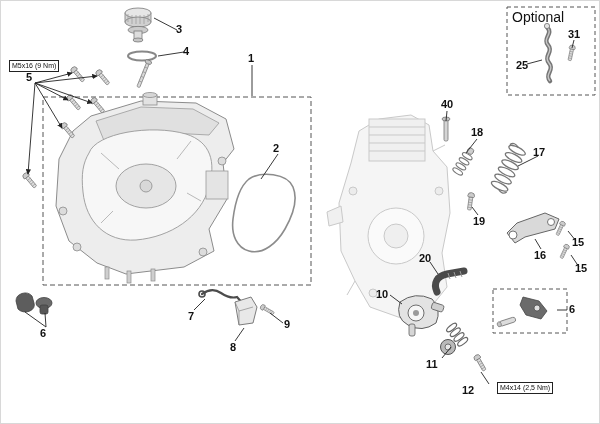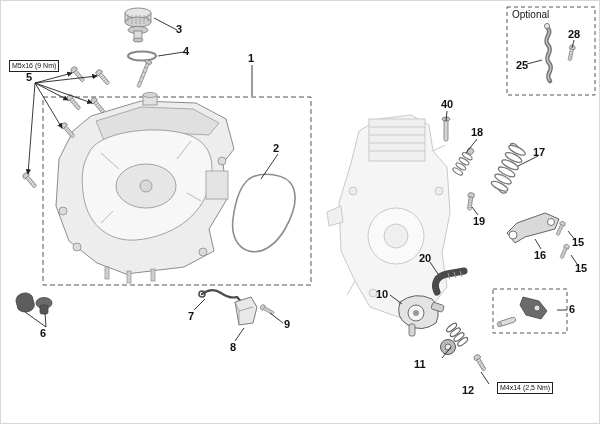--- a/index.html
+++ b/index.html
@@ -4,21 +4,21 @@
 <style>
   html,body{margin:0;padding:0;background:#ffffff;}
   #stage{
     position:relative;width:600px;height:424px;background:#fff;
     border:1px solid #d8d8d8;box-sizing:border-box;
     font-family:"Liberation Sans",sans-serif;overflow:hidden;
   }
   #art{position:absolute;left:0;top:0;}
   .callout{position:absolute;font-size:11px;font-weight:bold;color:#111;line-height:1;}
   .specbox{position:absolute;border:1px solid #222;background:#fff;font-size:7px;line-height:1.4;padding:0 2px;color:#111;white-space:nowrap;}
-  .optlabel{position:absolute;font-size:10px;color:#111;line-height:1;}
+  .optlabel{position:absolute;font-size:14px;color:#111;line-height:1;}
 </style>
 </head>
 <body>
 
 <div id="stage">
 
   <svg id="art" width="600" height="424" viewBox="0 0 600 424">
     <defs>
       <marker id="arr" viewBox="0 0 8 8" refX="7" refY="4" markerWidth="6" markerHeight="6" orient="auto-start-reverse">
         <path d="M0,0 L8,4 L0,8 Z" fill="#222"></path>
@@ -238,31 +238,31 @@
   <span class="callout" style="left:247px;top:52px">1</span>
   <span class="callout" style="left:272px;top:142px">2</span>
   <span class="callout" style="left:175px;top:23px">3</span>
   <span class="callout" style="left:182px;top:45px">4</span>
   <span class="callout" style="left:25px;top:71px">5</span>
   <span class="callout" style="left:39px;top:327px">6</span>
   <span class="callout" style="left:187px;top:310px">7</span>
   <span class="callout" style="left:229px;top:341px">8</span>
   <span class="callout" style="left:283px;top:318px">9</span>
   <span class="callout" style="left:375px;top:288px">10</span>
-  <span class="callout" style="left:413px;top:358px">11</span>
+  <span class="callout" style="left:425px;top:358px">11</span>
   <span class="callout" style="left:461px;top:384px">12</span>
   <span class="callout" style="left:568px;top:303px">6</span>
   <span class="callout" style="left:418px;top:252px">20</span>
   <span class="callout" style="left:571px;top:236px">15</span>
   <span class="callout" style="left:574px;top:262px">15</span>
   <span class="callout" style="left:533px;top:249px">16</span>
   <span class="callout" style="left:532px;top:146px">17</span>
   <span class="callout" style="left:470px;top:126px">18</span>
   <span class="callout" style="left:472px;top:215px">19</span>
   <span class="callout" style="left:440px;top:98px">40</span>
-  <span class="callout" style="left:567px;top:28px">28</span>
+  <span class="callout" style="left:567px;top:28px">31</span>
   <span class="callout" style="left:515px;top:59px">25</span>
 
   <span class="optlabel" style="left:511px;top:9px">Optional</span>
   <span class="specbox" style="left:8px;top:59px">M5x16 (9 Nm)</span>
   <span class="specbox" style="left:496px;top:381px">M4x14 (2,5 Nm)</span>
 
 </div>
 
 </body></html>

